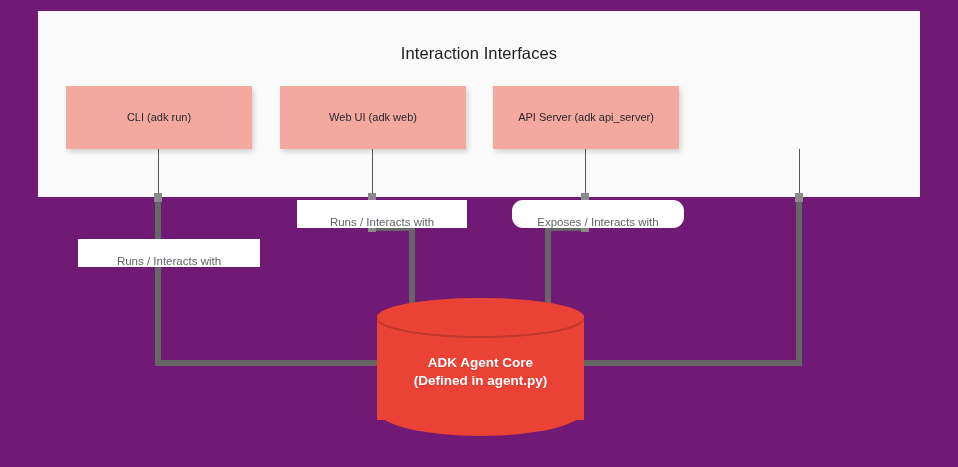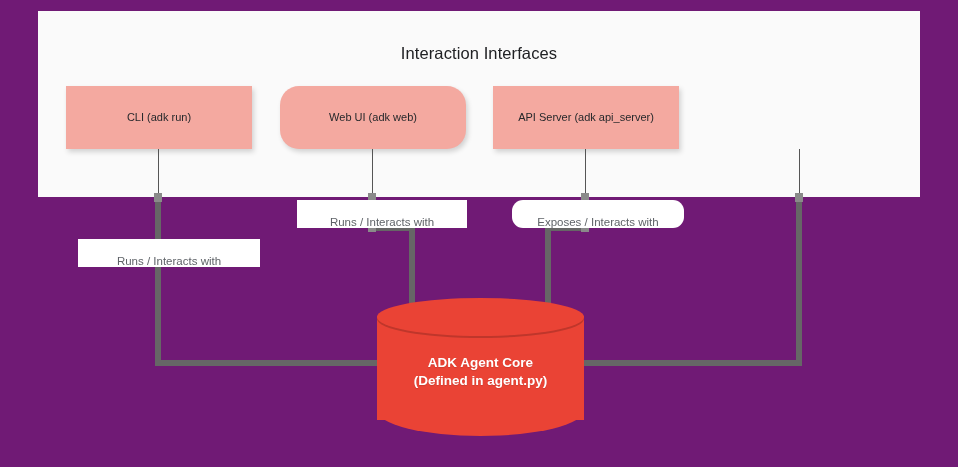--- a/index.html
+++ b/index.html
@@ -25,21 +25,21 @@
     position:absolute;top:86px;height:63px;
     background:#f4a9a0;
     box-shadow:2px 3px 5px rgba(0,0,0,.16);
     display:flex;align-items:center;justify-content:center;
   }
   .ibox span{
     font-size:11px;color:#26282b;line-height:1.2;
     padding:0 6px;
   }
   .ibox.b1{left:66px;width:186px;}
-  .ibox.b2{left:280px;width:186px;border-radius:19px;}
+  .ibox.b2{left:280px;width:186px;}
   .ibox.b3{left:493px;width:186px;}
   .ibox.b4{left:707px;width:186px;}
 
   
   .stem{position:absolute;width:1px;background:#555;}
 
   
   #wires{position:absolute;left:0;top:0;width:958px;height:467px;}
 
   

